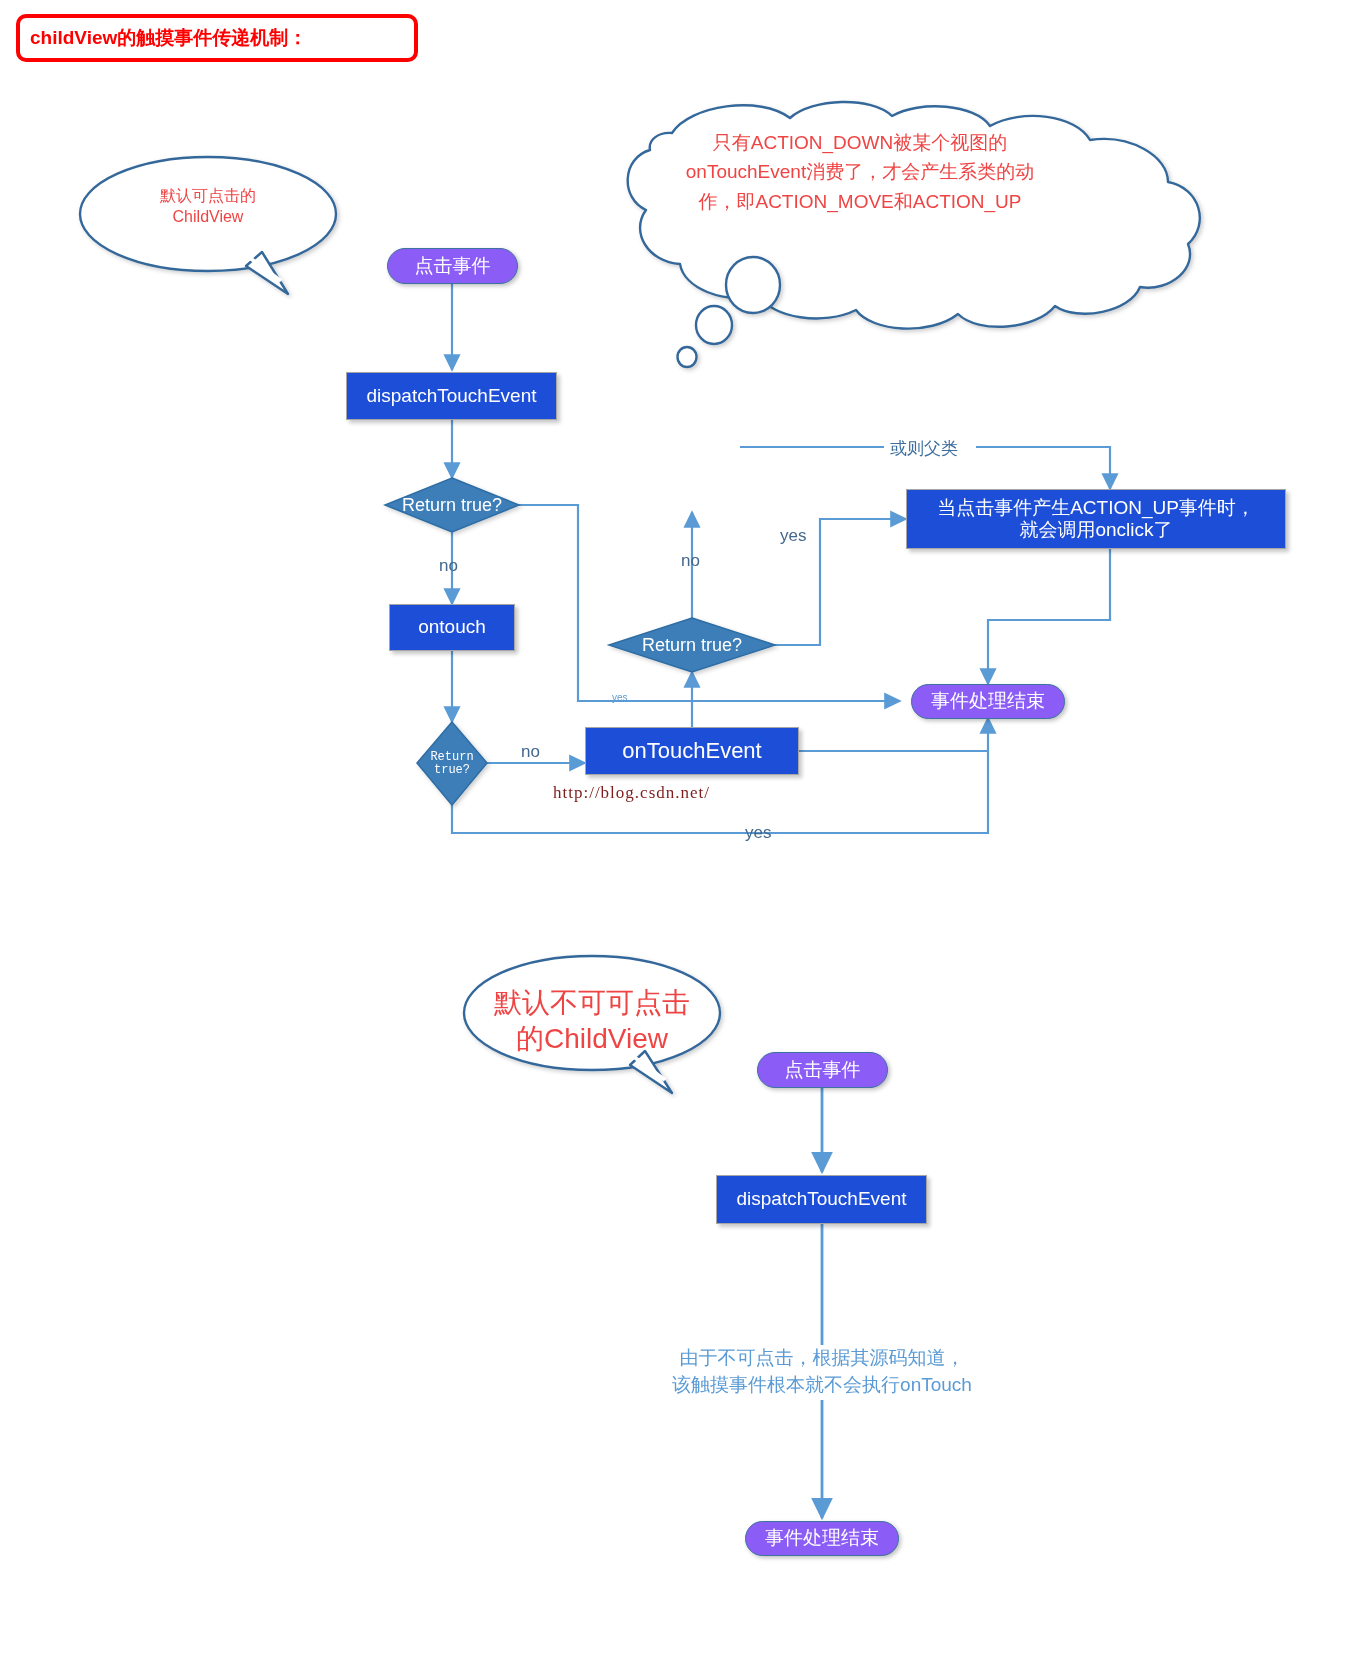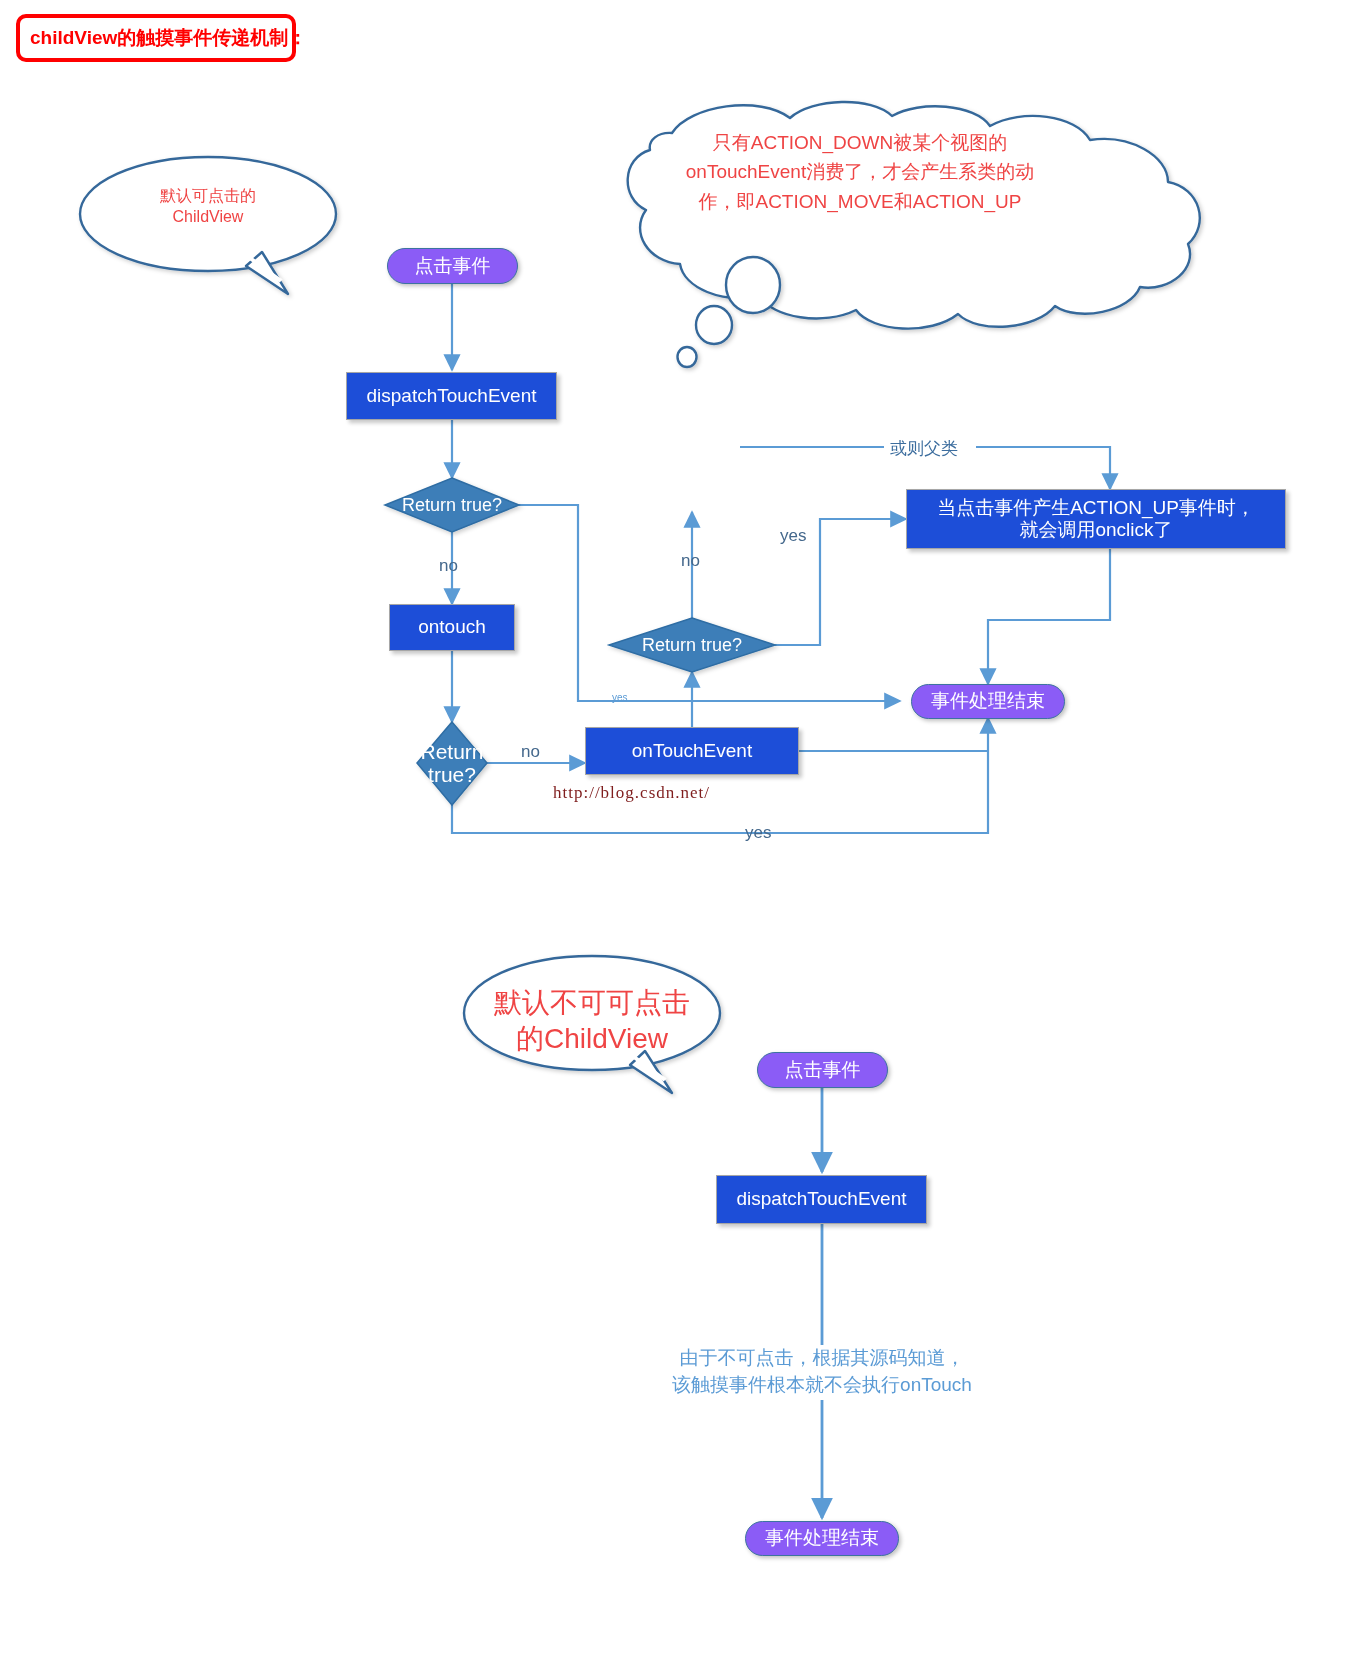--- a/index.html
+++ b/index.html
@@ -6,21 +6,21 @@
   body{
     width:1367px;height:1658px;position:relative;overflow:hidden;
     font-family:"Liberation Sans","DejaVu Sans",sans-serif;
     -webkit-font-smoothing:antialiased;
   }
   .canvas{position:absolute;left:0;top:0;width:1367px;height:1658px;}
   svg.layer{position:absolute;left:0;top:0;width:1367px;height:1658px;pointer-events:none;}
 
   
   .title-banner{
-    position:absolute;left:16px;top:14px;width:280px;height:48px;
+    position:absolute;left:16px;top:14px;width:402px;height:48px;
     border:4px solid #ff0000;border-radius:10px;background:#ffffff;
     display:flex;align-items:center;justify-content:flex-start;
     box-sizing:border-box;padding-left:10px;
   }
   .title-banner span{
     color:#ff0000;font-size:19px;font-weight:bold;letter-spacing:0px;white-space:nowrap;
   }
 
   
   .node{position:absolute;box-sizing:border-box;display:flex;align-items:center;justify-content:center;text-align:center;}
@@ -179,25 +179,25 @@
 
   <div class="node rect" style="left:346px;top:372px;width:211px;height:48px;font-size:19px;">dispatchTouchEvent</div>
 
   <div class="diamond-wrap" style="left:385px;top:478px;width:134px;height:54px;">
     <div class="dtext" style="font-size:18px;">Return true?</div>
   </div>
 
   <div class="node rect" style="left:389px;top:604px;width:126px;height:47px;font-size:19px;">ontouch</div>
 
   <div class="diamond-wrap" style="left:417px;top:722px;width:70px;height:83px;">
-    <div class="dtext" style="font-size:21px;white-space:pre-line;">Return
+    <div class="dtext" style="font-size:12px;white-space:pre-line;font-family:Liberation Mono, monospace;">Return
 true?</div>
   </div>
 
-  <div class="node rect" style="left:585px;top:727px;width:214px;height:48px;font-size:19px;">onTouchEvent</div>
+  <div class="node rect" style="left:585px;top:727px;width:214px;height:48px;font-size:22px;">onTouchEvent</div>
 
   <div class="diamond-wrap" style="left:609px;top:618px;width:166px;height:54px;">
     <div class="dtext" style="font-size:18px;">Return true?</div>
   </div>
 
 
   <div class="node rect" style="left:906px;top:489px;width:380px;height:60px;font-size:19px;white-space:pre-line;">当点击事件产生ACTION_UP事件时，
 就会调用onclick了</div>
 
   <div class="node pill" style="left:911px;top:684px;width:154px;height:35px;font-size:19px;">事件处理结束</div>

